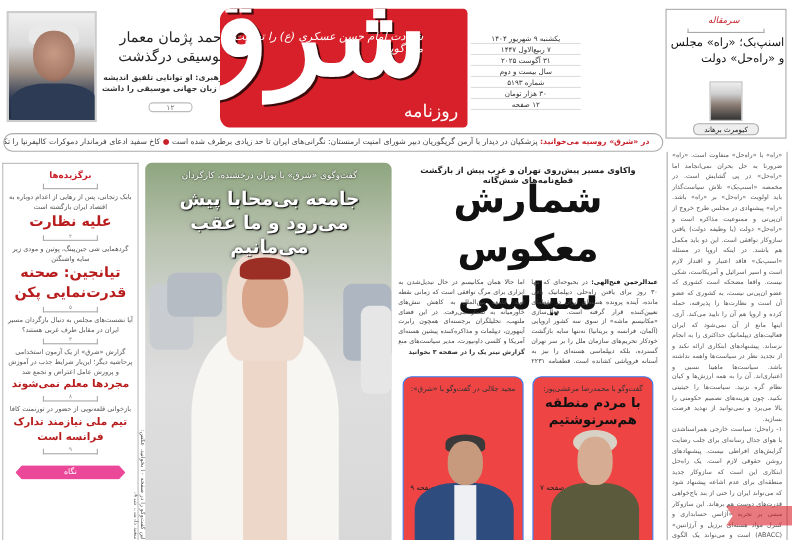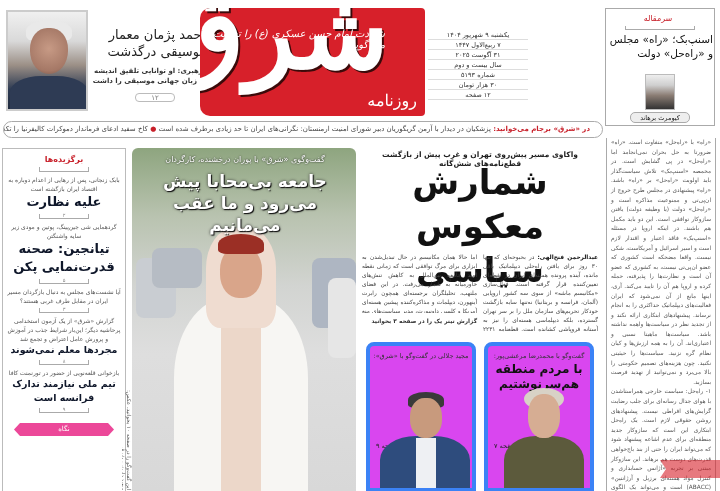--- a/index.html
+++ b/index.html
@@ -17,37 +17,37 @@
 
   .logo { left: 200px; top: 8px; width: 225px; height: 108px; background: #d7202a; border-radius: 10px 4px 4px 10px; overflow: hidden; }
   .logo-big { position: absolute; right: 36px; top: -28px; font-family: "DejaVu Serif", serif; font-size: 104px; font-weight: bold; color: #fff; line-height: 1; letter-spacing: -4px; text-shadow: 2px 2px 0 #3b0a0a; }
   .logo-tag { position: absolute; right: 40px; top: 20px; font-size: 10px; color: #fff; font-style: italic; }
   .logo-small { position: absolute; right: 8px; bottom: 6px; font-size: 16px; color: #fff; font-weight: normal; font-family: "DejaVu Serif", serif; margin-left: 28px; }
 
   .dateblock { left: 428px; top: 30px; width: 100px; font-size: 6.5px; color: #333; text-align: center; }
   .dateblock div { border-bottom: 1px solid #ddd; height: 10px; line-height: 10px; }
 
   .editorial { left: 605px; top: 8px; width: 110px; height: 118px; border: 1px solid #aaa; }
-  .ed-kicker { left: 605px; top: 14px; width: 106px; text-align: center; color: #c8202a; font-size: 8px; }
+  .ed-kicker { left: 605px; top: 14px; width: 106px; text-align: center; color: #c8202a; font-size: 8px; font-style: italic; }
   .ed-rule { left: 625px; top: 26px; width: 70px; height: 4px; border: 1px solid #aaa; border-top: none; }
   .ed-title { left: 607px; top: 32px; width: 106px; font-size: 10.5px; line-height: 14px; color: #111; }
   .ed-photo { left: 645px; top: 74px; width: 30px; height: 36px; background: linear-gradient(180deg,#eee 0%,#cfcfcf 30%,#8b7d74 60%,#333 100%); border: 1px solid #bbb; }
   .ed-author { left: 630px; top: 112px; width: 60px; height: 11px; text-align: center; font-size: 6.5px; line-height: 11px; background: #eee; border: 1px solid #aaa; border-radius: 5px; }
 
   
   .ticker { left: 3px; top: 121px; width: 600px; height: 17px; border: 1px solid #aaa; border-radius: 9px; font-size: 7px; line-height: 15px; padding: 0 12px; white-space: nowrap; overflow: hidden; color: #444; }
   .ticker .lead { color: #c8202a; font-weight: bold; }
   .ticker .dot { color: #c8202a; }
 
   
   .picks { left: 2px; top: 148px; width: 124px; height: 343px; border: 1px solid #bbb; border-bottom: none; text-align: center; }
   .picks-kicker { color: #c8202a; font-size: 8px; margin-top: 6px; font-weight: bold; }
   .mini-rule { width: 50px; height: 5px; margin: 3px auto; border: 1px solid #aaa; border-top: none; font-size: 5px; line-height: 3px; color: #888; }
   .pick-lead { font-size: 6px; line-height: 9px; color: #555; padding: 0 4px; }
-  .pick-title { font-size: 13px; line-height: 18px; font-weight: bold; color: #0f172a; padding: 0 2px; }
+  .pick-title { font-size: 13px; line-height: 18px; font-weight: bold; color: #b91c1c; padding: 0 2px; }
   .pick-title.small { font-size: 9.5px; line-height: 14px; }
   .pick-badge { display: inline-block; width: 100px; height: 13px; margin: 3px auto 2px; background: #ec4899; color: #fff; font-size: 7px; line-height: 13px; clip-path: polygon(6% 0,94% 0,100% 50%,94% 100%,6% 100%,0 50%); }
 
   
   .feature { left: 132px; top: 148px; width: 224px; height: 343px; border-radius: 6px 6px 0 0; overflow: hidden; background: linear-gradient(180deg,#8ea57f 0%,#b9c3b0 20%,#d2d4d1 40%,#dedede 60%,#d8d8d8 100%); }
   .feature .car { position: absolute; border-radius: 8px; background: #c9cdd2; }
   .feature .person { position: absolute; left: 34px; top: 80px; width: 150px; height: 270px; }
   .person .scarf { position:absolute; left: 40px; top: 0; width: 70px; height: 100px; border-radius: 40% 40% 20% 20%; background:#efdcd0; }
   .person .face { position:absolute; left: 54px; top: 18px; width: 42px; height: 52px; border-radius: 45%; background:#d9a58a; }
   .person .hair { position:absolute; left: 52px; top: 6px; width: 46px; height: 20px; border-radius:50% 50% 20% 20%; background:#9b2f25; }
@@ -60,21 +60,21 @@
   
   .main-kicker { left: 362px; top: 150px; width: 236px; text-align: center; font-size: 7.5px; font-weight: bold; color: #222; }
   .main-title { left: 362px; top: 160px; width: 236px; text-align: center; font-size: 34px; line-height: 44px; font-weight: bold; color: #111; letter-spacing: -1px; }
   .body-col { font-size: 5.8px; line-height: 9px; color: #444; text-align: justify; overflow: hidden; }
   .body-col b { color: #111; }
   .col-r { left: 483px; top: 253px; width: 115px; height: 80px; }
   .col-l { left: 362px; top: 253px; width: 115px; height: 60px; }
   .more-link { left: 362px; top: 318px; width: 115px; font-size: 5.8px; color: #333; font-weight: bold; }
 
   
-  .card { width: 110px; height: 150px; border: 4px solid #3b82f6; border-radius: 8px 8px 0 0; overflow: hidden; background: #d946ef; }
+  .card { width: 110px; height: 150px; border: 1px solid #3b82f6; border-radius: 8px 8px 0 0; overflow: hidden; background: #ef4444; }
   .card-1 { left: 484px; top: 342px; }
   .card-2 { left: 366px; top: 342px; }
   .card-kicker { position: absolute; top: 6px; width: 100%; text-align: center; font-size: 6.5px; color: #333; }
   .card-title { position: absolute; top: 16px; width: 100%; text-align: center; font-size: 12px; line-height: 15px; font-weight: bold; color: #111; }
   .card-page { position: absolute; top: 96px; font-size: 6.5px; color: #222; }
   .card-1 .card-page { left: 6px; }
   .card-2 .card-page { left: 6px; }
   .card-photo { position: absolute; bottom: 0; left: 10px; width: 90px; height: 100px; }
   .card-1 .card-photo .face { position:absolute; left: 30px; top: 6px; width: 32px; height: 44px; border-radius: 45%; background:#d6ad93; }
   .card-1 .card-photo .hair { position:absolute; left: 26px; top: 0; width: 40px; height: 22px; border-radius: 50%; background:#d8d2c6; }
@@ -118,21 +118,21 @@
 </div>
 
 <div class="abs editorial"></div>
 <div class="abs ed-kicker">سرمقاله</div>
 <div class="abs ed-rule"></div>
 <div class="abs ed-title">اسنپ‌بک؛ «راه» مجلس و «راه‌حل» دولت</div>
 <div class="abs ed-photo"></div>
 <div class="abs ed-author">کیومرث برهاند</div>
 
 <div class="abs ticker">
-  <span class="lead">در «شرق» برجام می‌خوانید:</span>
+  <span class="lead">در «شرق» روسیه می‌خوانید:</span>
   <span>پزشکیان در دیدار با آرمن گریگوریان دبیر شورای امنیت ارمنستان: نگرانی‌های ایران تا حد زیادی برطرف شده است</span>
   <span class="dot"> ● </span>
   <span>کاخ سفید ادعای فرماندار دموکرات کالیفرنیا را تکذیب کرد</span>
 </div>
 
 <div class="abs picks">
   <div class="picks-kicker">برگزیده‌ها</div>
   <div class="mini-rule"></div>
 
   <div class="pick-lead">بابک زنجانی، پس از رهایی از اعدام دوباره به اقتصاد ایران بازگشته است</div>

